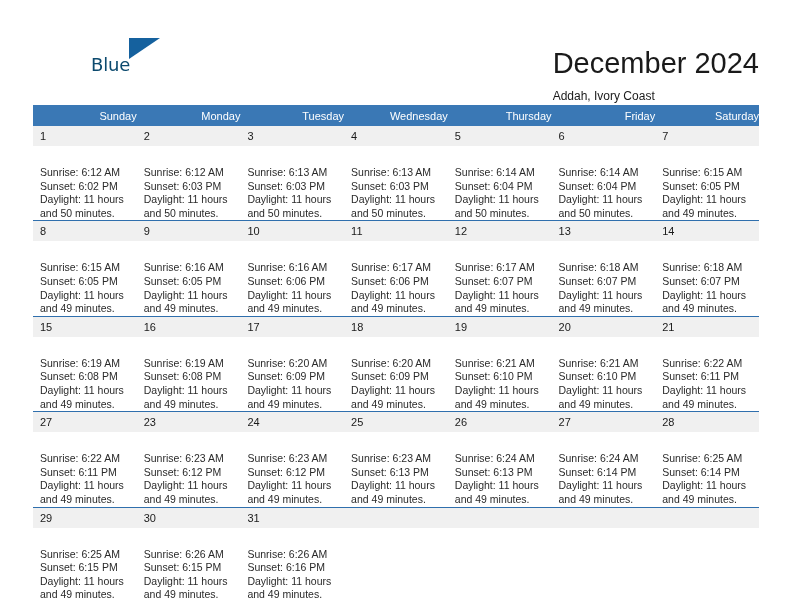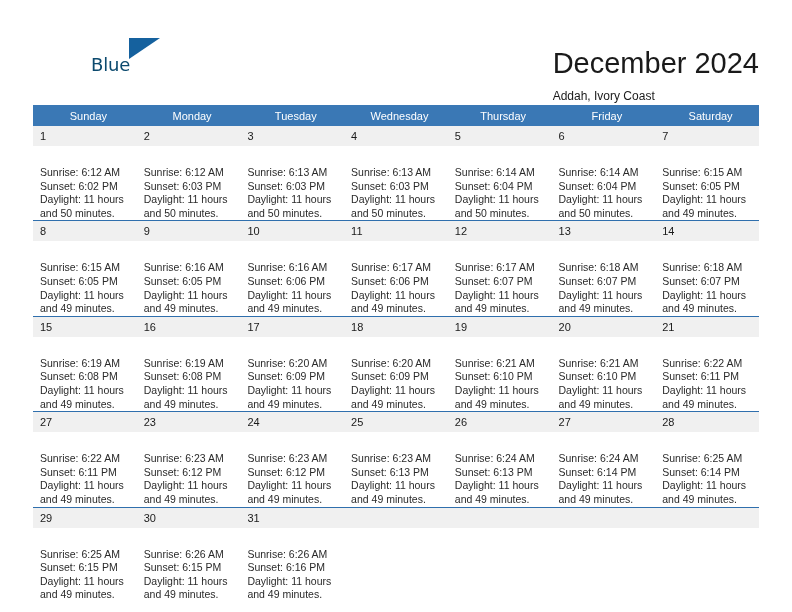--- a/index.html
+++ b/index.html
@@ -98,21 +98,21 @@
     width: 726px;
     border-collapse: collapse;
     table-layout: fixed;
   }
 
   .dow-row th {
     background: #3a78b5;
     color: #ffffff;
     font-size: 11px;
     font-weight: normal;
-    text-align: center;
+    text-align: right;
     padding: 4px 0 4px 7px;
     height: 13px;
     border: none;
   }
 
   .week-row {
     height: 90px;
   }
 
   .daycell {

